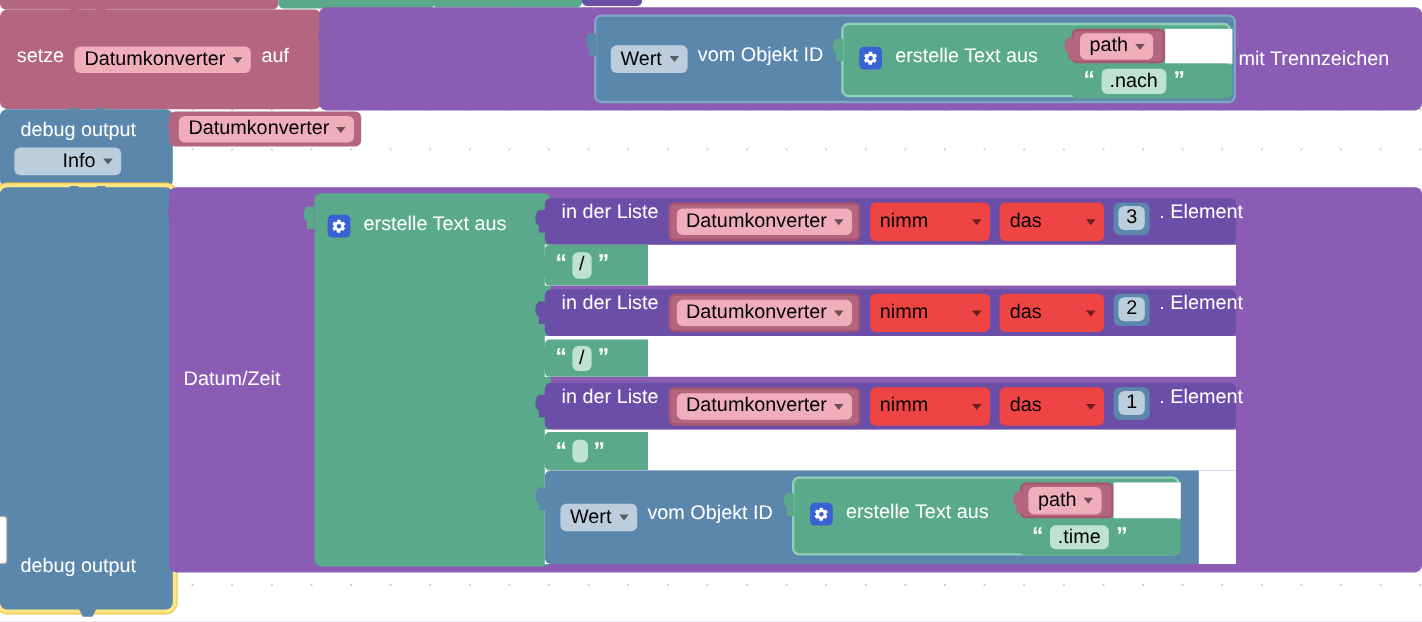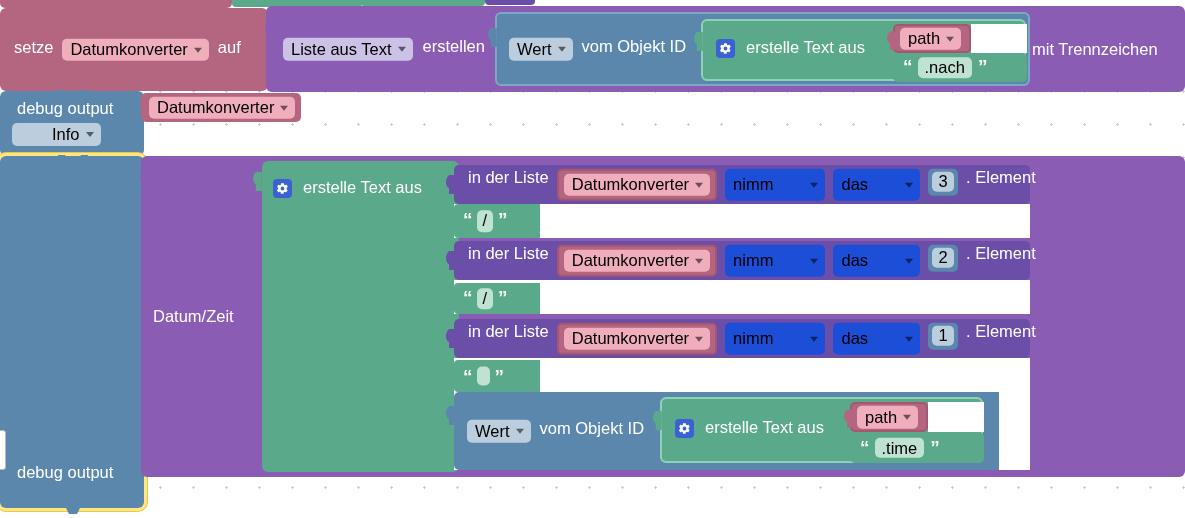--- a/index.html
+++ b/index.html
@@ -47,21 +47,21 @@
   .caret {
     width: 0; height: 0;
     border-left: 4px solid transparent;
     border-right: 4px solid transparent;
     border-top: 5px solid rgba(0,0,0,0.55);
     margin-left: 1px;
     position: relative; top: 1px;
   }
   .field.var-red   { background: #f0aebc; }
   .field.var-pale  { background: #cbc2e6; }
-  .field.var-pale2 { background: #1d4ed8; gap: 36px; }
+  .field.var-pale2 { background: #ef4444; gap: 36px; }
   .field.blue      { background: #bccedd; }
   .field.greenq    { background: #bfe2d2; color:#000; }
   .field.whiteish  { background: #e9e4f4; }
 
   
   .notch {
     position: absolute;
     width: 9px; height: 19px;
     left: -8px; top: 50%;
     transform: translateY(-50%);
@@ -129,27 +129,20 @@
         <span class="caret"></span>
       </span>
       <span class="lbl">auf</span>
     </div>
   </div>
 
   <div class="blk c-purple" style="left:266px;top:6px;width:919px;height:86px;border-radius:6px;">
     <svg class="notch" style="left:-1px;top:16px;transform:none;" width="10" height="22" viewBox="0 0 10 22">
       <path d="M10,0 L3,0 C3,0 0,3 0,8 C0,13 3,14 3,14 L3,22 L10,22 Z" fill="#8a5cb4"></path>
     </svg>
-    <div class="row" style="position:absolute;left:17px;top:50%;transform:translateY(-50%);gap:10px;">
-      <span class="field var-pale">
-        <span>Liste aus Text</span>
-        <span class="caret"></span>
-      </span>
-      <span class="lbl">erstellen</span>
-    </div>
     <span class="lbl" style="position:absolute;left:766px;top:50%;transform:translateY(-50%);">mit Trennzeichen</span>
   </div>
 
   <div class="blk c-blue bordered-blue" style="left:495px;top:12px;width:535px;height:74px;border-radius:6px;">
     <svg class="notch" style="left:-9px;top:14px;transform:none;" width="10" height="22" viewBox="0 0 10 22">
       <path d="M10,0 L3,0 C3,0 0,3 0,8 C0,13 3,14 3,14 L3,22 L10,22 Z" fill="#5c87ad"></path>
     </svg>
     <div class="row" style="position:absolute;left:12px;top:50%;transform:translateY(-50%);gap:9px;">
       <span class="field blue">
         <span>Wert</span>

